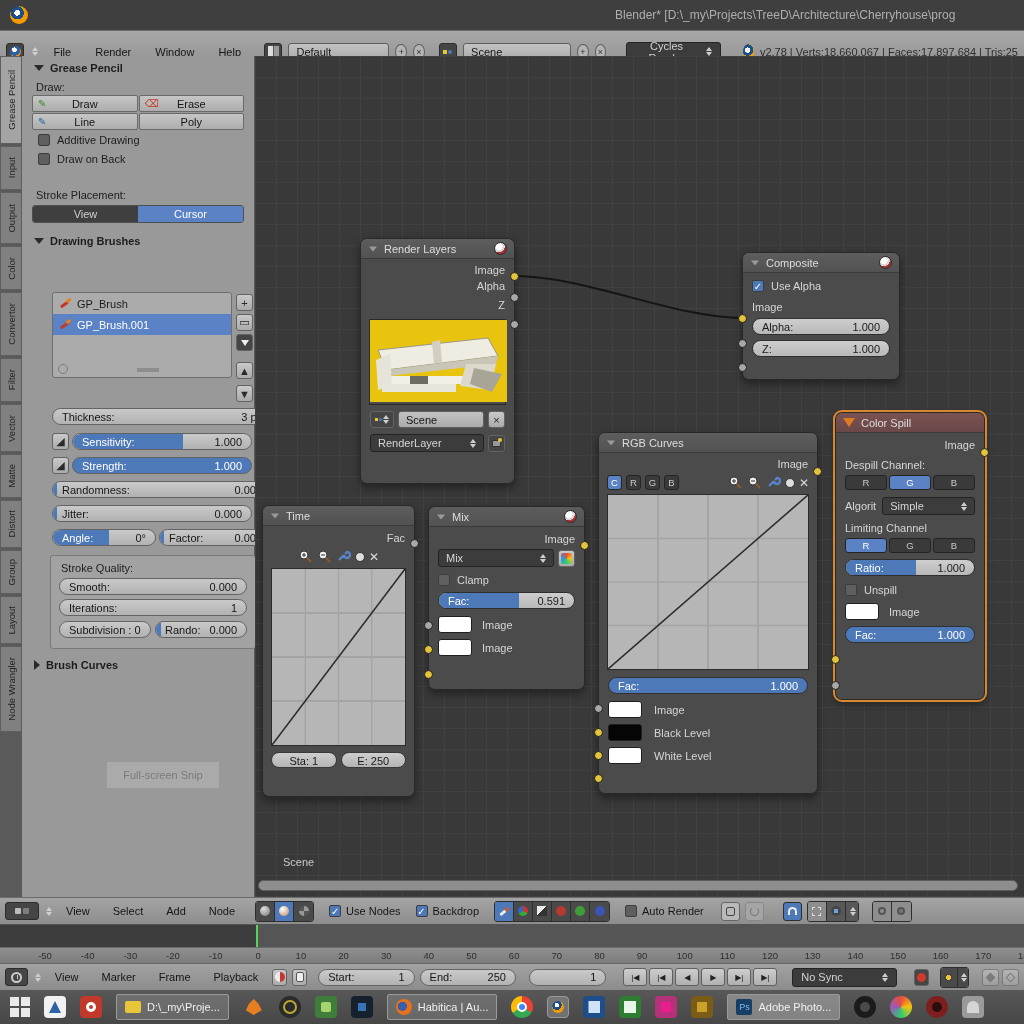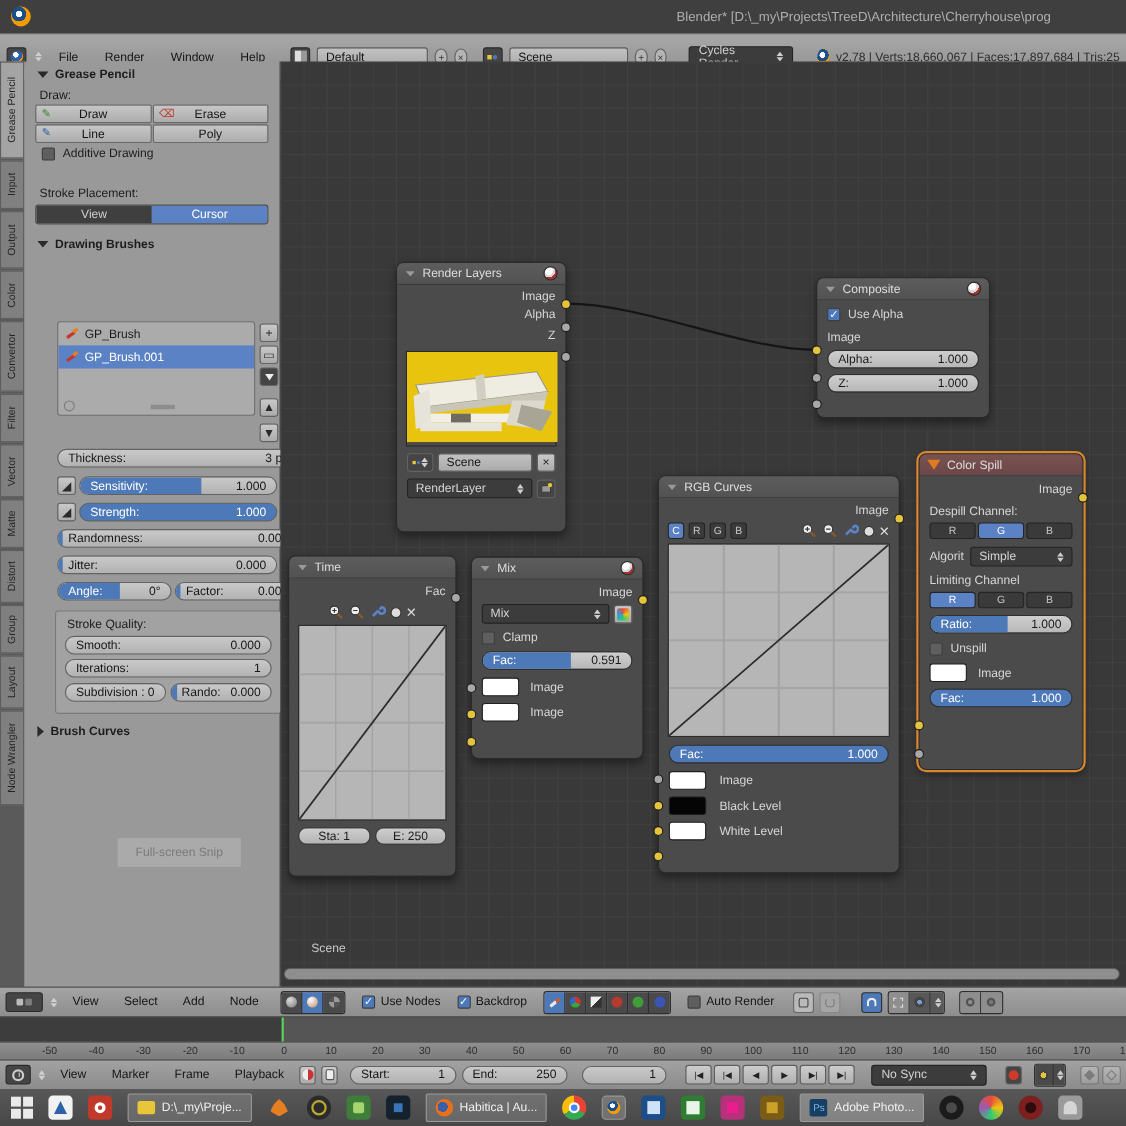--- a/index.html
+++ b/index.html
@@ -6,21 +6,21 @@
   html,body { width:1024px; height:1024px; overflow:hidden; background:#3b3b3b;
     font-family:"Liberation Sans","DejaVu Sans",sans-serif; font-size:11px; }
   
   .title-bar { position:absolute; left:0; top:0; width:1024px; height:30px; background:#3f3f3f; }
   .blender-logo { position:absolute; left:10px; top:6px; width:18px; height:18px; border-radius:50%;
     background:radial-gradient(circle at 40% 38%, #fff 0 18%, #1a4f8b 19% 42%, #f59b00 43%); }
   .title-text { position:absolute; left:615px; top:8px; color:#aeaeae; font-size:12px; white-space:nowrap; }
   
   .info-bar { position:absolute; left:0; top:30px; width:1024px; height:43px;
     background:linear-gradient(#a8a8a8,#8f8f8f); border-top:1px solid #6a6a6a; border-bottom:1px solid #565656;
-    display:flex; align-items:center; gap:6px; padding:0 6px; color:#151515; }
+    display:flex; align-items:center; gap:6px; padding:0 6px; color:#151515;text-align:center; }
   .menu-item { padding:0 9px; color:#151515; cursor:default; }
   .ed-btn { width:26px; height:18px; background:#454545; border:1px solid #2c2c2c; border-radius:3px;
     display:flex; align-items:center; justify-content:center; }
   .updn { display:inline-flex; flex-direction:column; gap:1px; margin-left:2px; }
   .updn i { width:0; height:0; border-left:3px solid transparent; border-right:3px solid transparent; }
   .updn i.u { border-bottom:4px solid #cfcfcf; } .updn i.d { border-top:4px solid #cfcfcf; }
   .field { height:18px; background:linear-gradient(#c2c2c2,#aaaaaa); border:1px solid #5f5f5f; border-radius:3px;
     display:flex; align-items:center; padding:0 7px; color:#141414; }
   .round-btn { width:16px; height:16px; border-radius:50%; background:#b5b5b5; border:1px solid #5f5f5f;
     display:flex; align-items:center; justify-content:center; font-size:9px; color:#333; }
@@ -249,20 +249,24 @@
         <span>Line</span>
       </div>
     <div class="tool-btn">
         <span>Poly</span>
       </div>
   </div>
   <div class="chk-row">
       <span class="chk"></span>
       <span>Additive Drawing</span>
     </div>
+  <div class="chk-row">
+      <span class="chk"></span>
+      <span>Draw on Back</span>
+    </div>
   <div class="lbl" style="margin-top:18px">Stroke Placement:</div>
   <div class="seg">
     <div class="dark">
         <span>View</span>
       </div>
     <div class="blue">
         <span>Cursor</span>
       </div>
   </div>
   <div class="panel-hdr" style="margin-top:6px">

